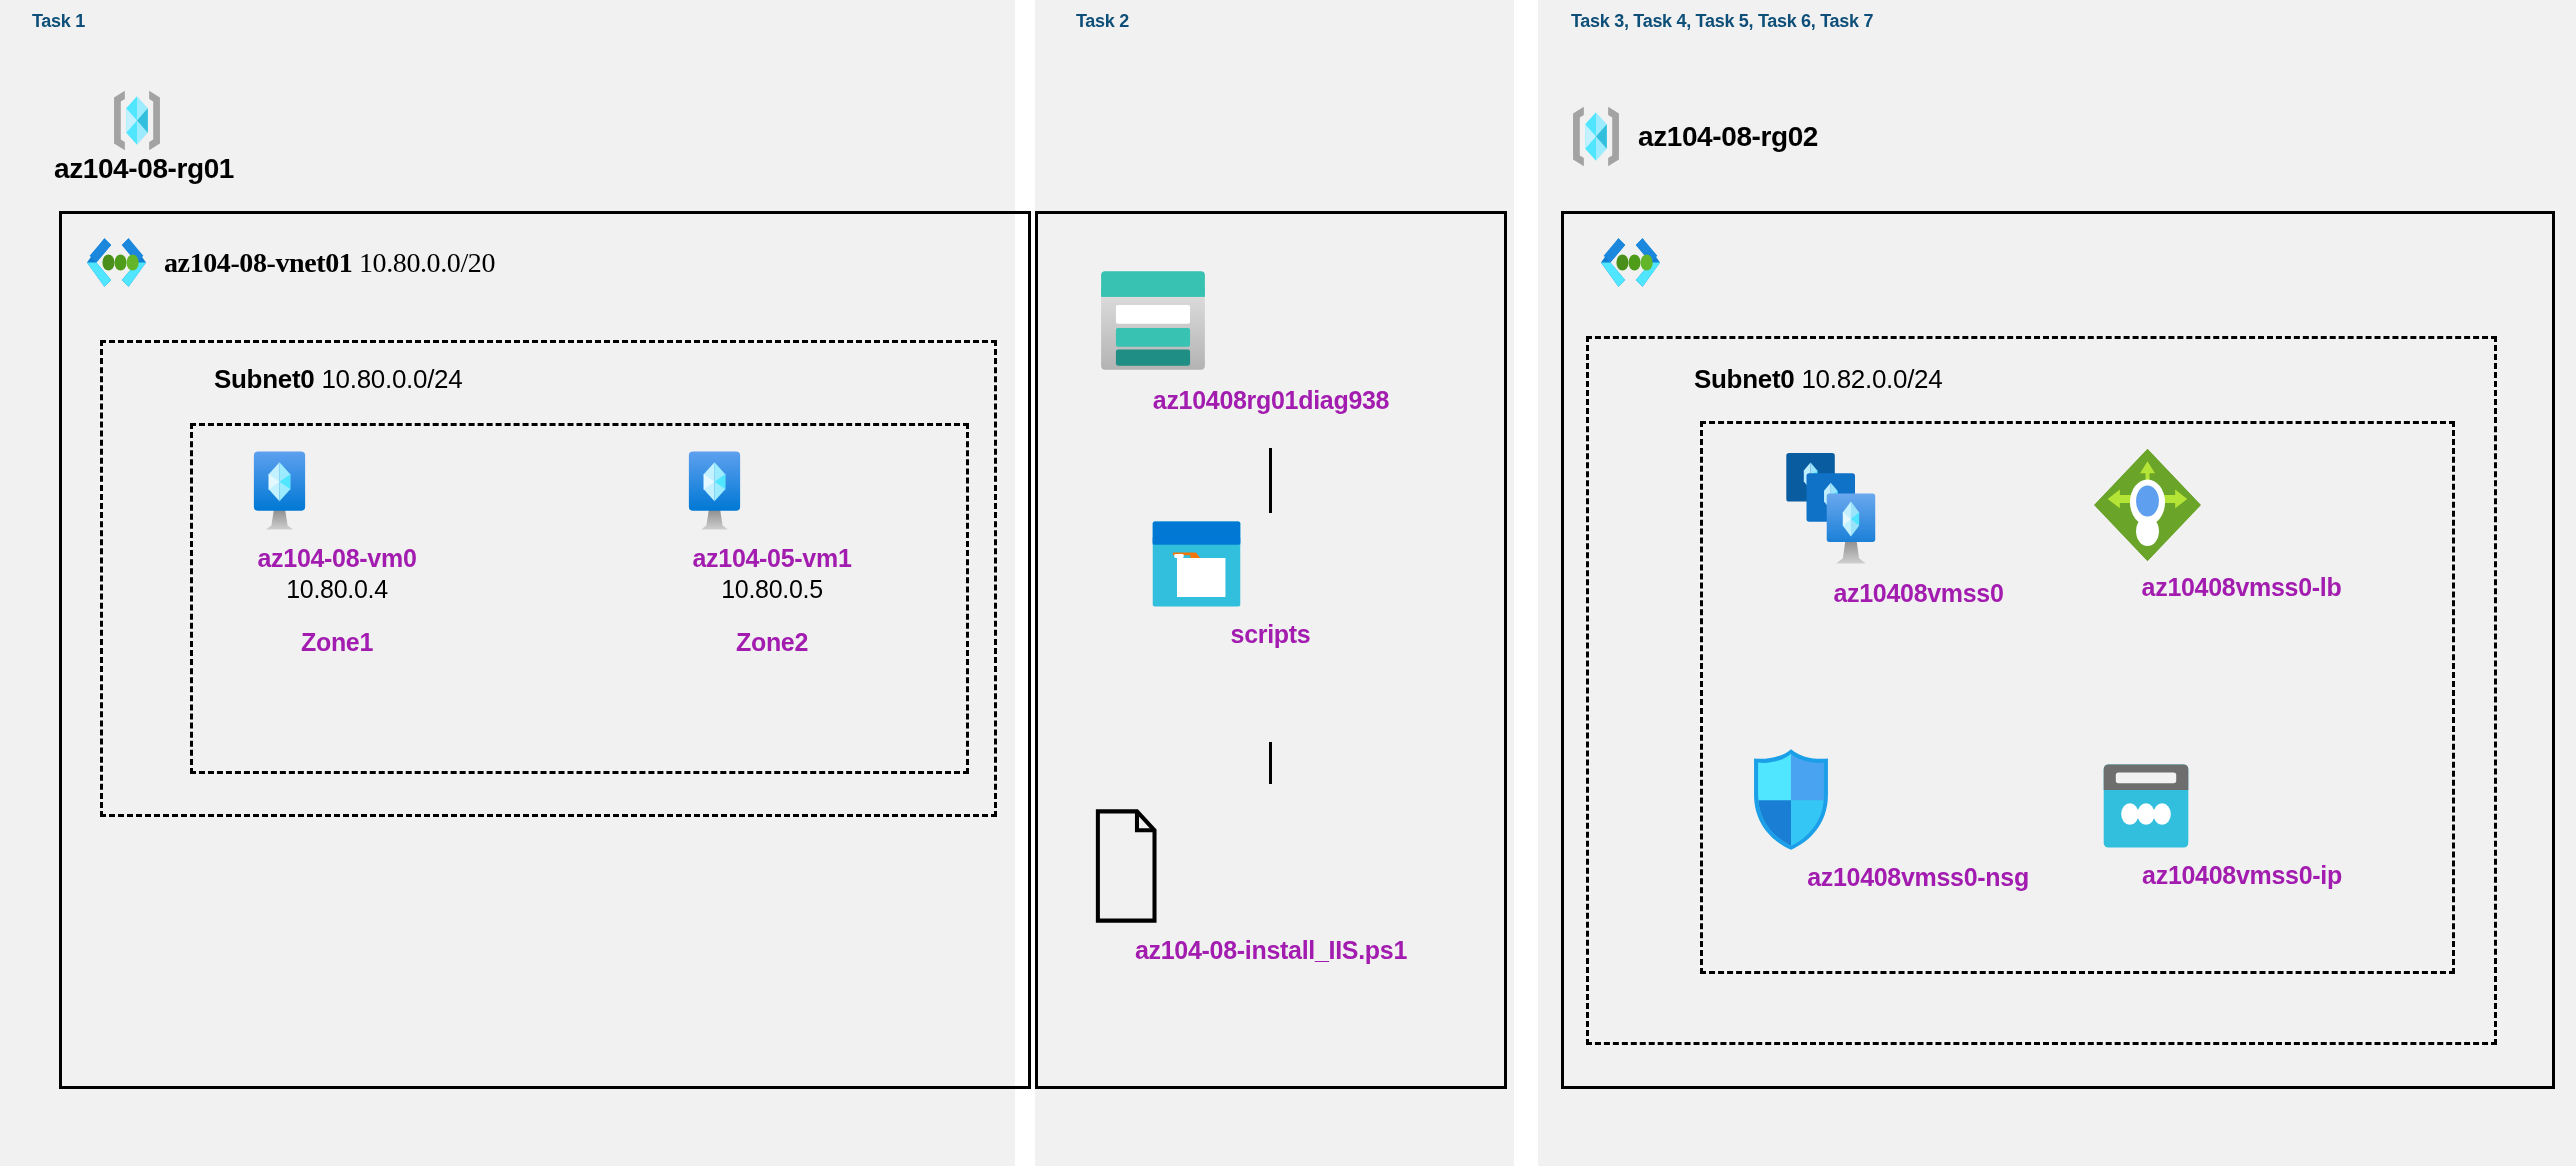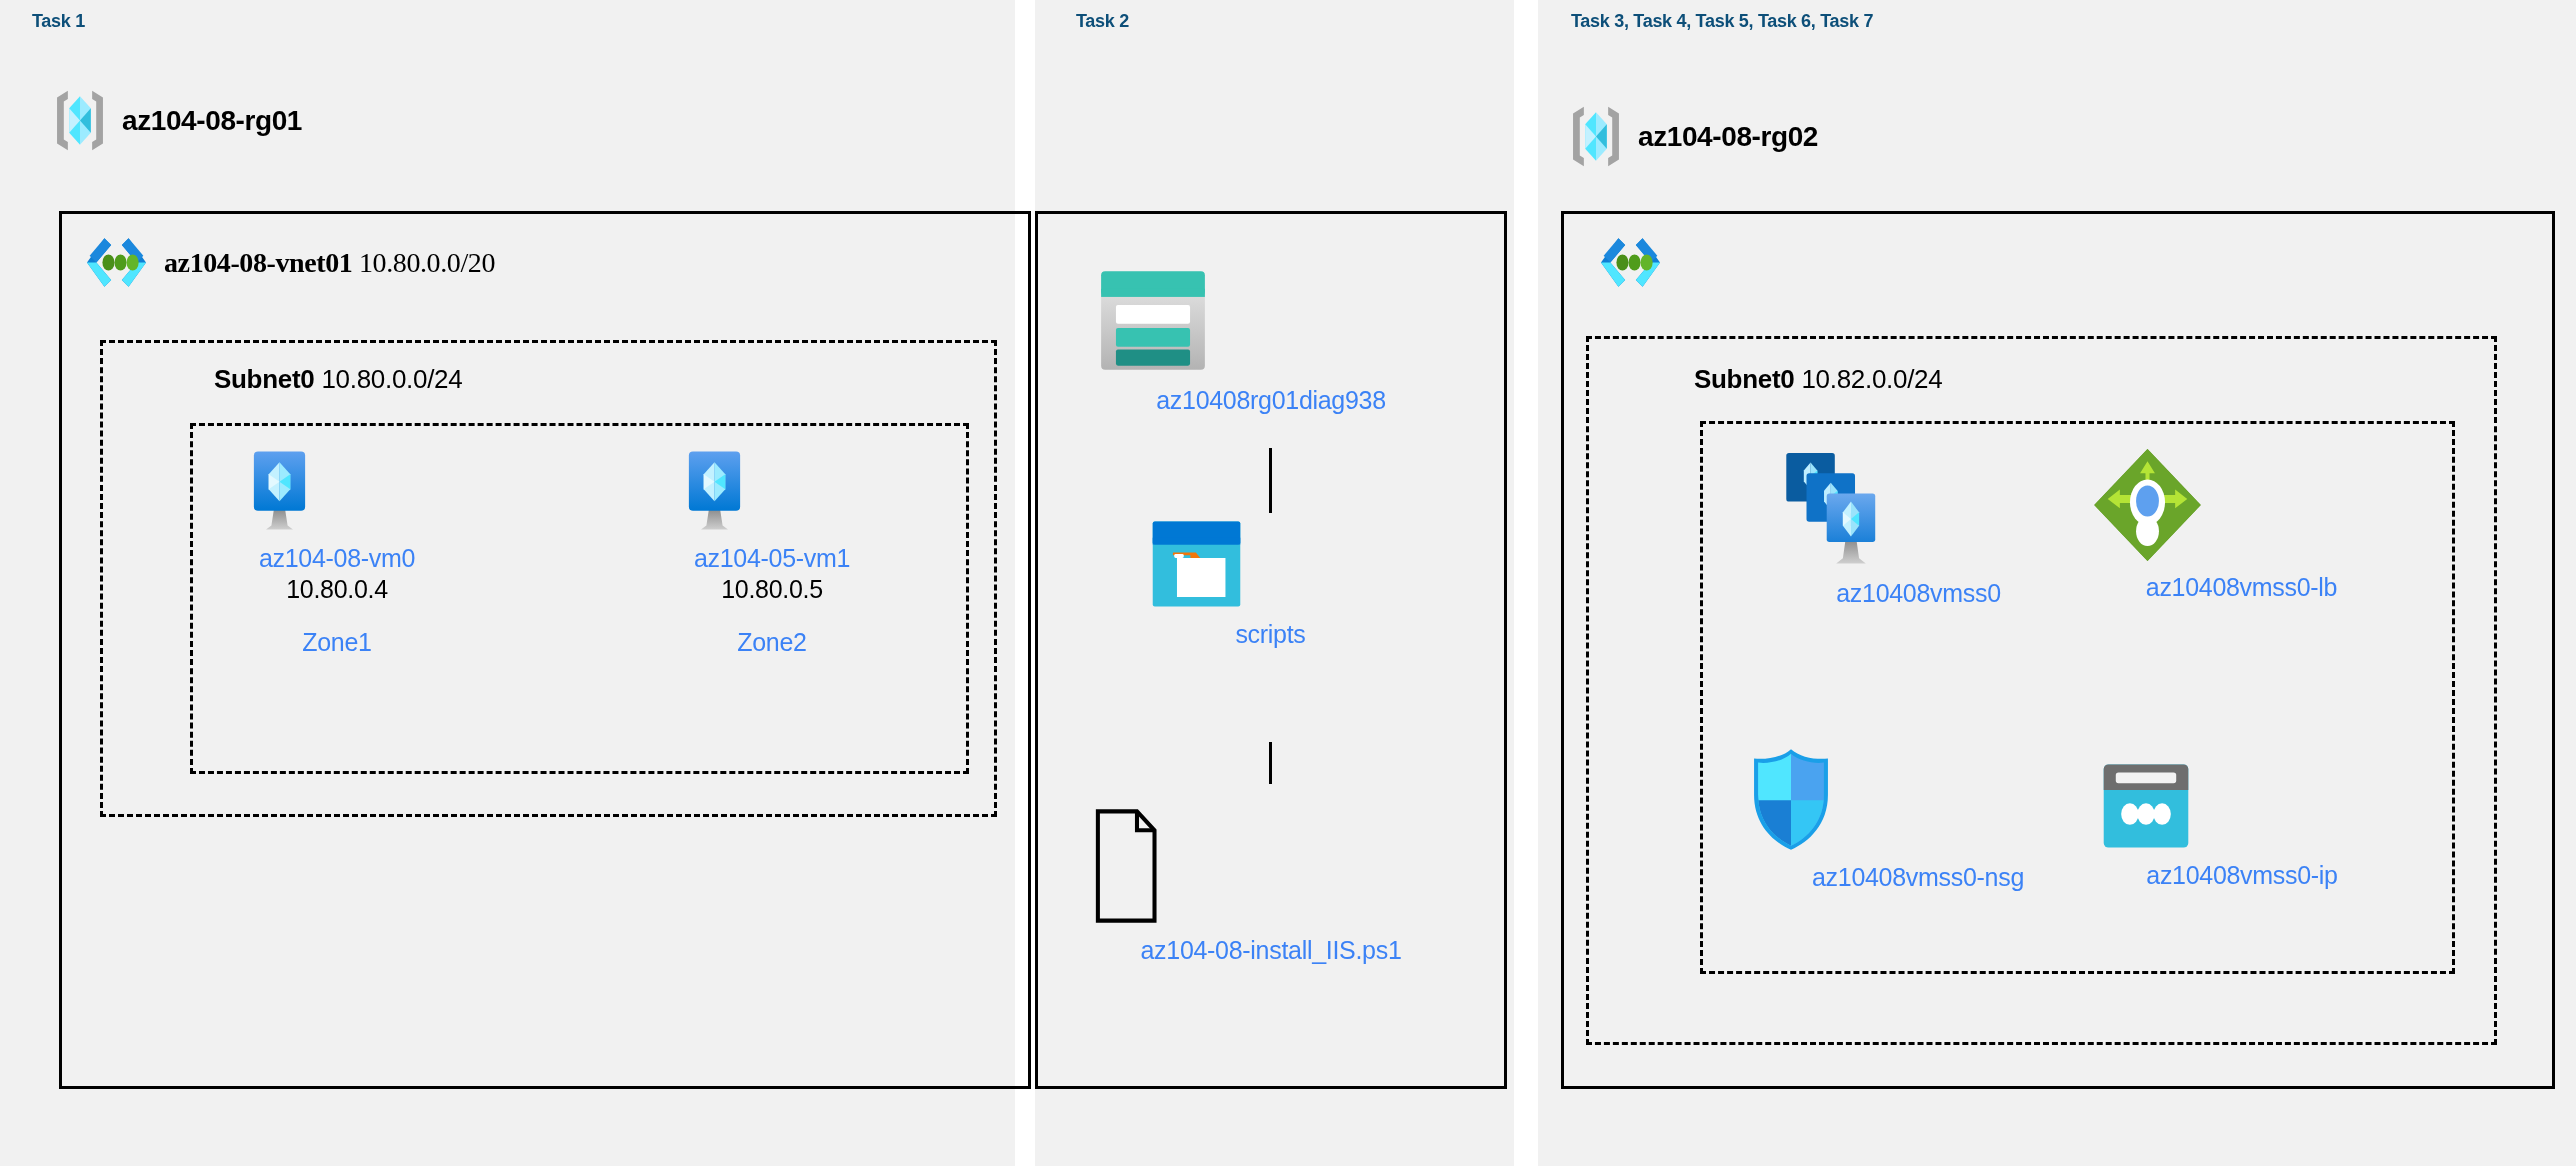--- a/index.html
+++ b/index.html
@@ -10,21 +10,21 @@
   }
   .panel{position:absolute;background:#f1f1f1;}
   .task-label{
     position:absolute;color:#0d4f79;font-weight:bold;font-size:18px;
     letter-spacing:-0.3px;white-space:nowrap;
   }
   .solid-box{position:absolute;border:3.4px solid #000000;box-sizing:border-box;}
   .dashed-box{position:absolute;border:3.4px dashed #000000;box-sizing:border-box;}
   .node{position:absolute;text-align:center;}
   .node-label{
-    font-size:25px;font-weight:normal;color:#3b82f6;white-space:nowrap;
+    font-size:25px;font-weight:bold;color:#a21caf;white-space:nowrap;
     line-height:1.22;letter-spacing:-0.3px;
   }
   .node-sub{
     font-size:25px;font-weight:normal;color:#000;white-space:nowrap;
     line-height:1.22;letter-spacing:-0.3px;
   }
   .hdr{position:absolute;display:flex;align-items:center;white-space:nowrap;}
   .hdr-text{font-size:28px;font-weight:bold;color:#000;letter-spacing:-0.4px;}
   .hdr-text .cidr{font-weight:normal;}
   .subnet-title{
@@ -39,21 +39,21 @@
 <body>
 
 <div class="panel" style="left:0;top:0;width:1015px;height:1166px;"></div>
 <div class="panel" style="left:1035px;top:0;width:479px;height:1166px;"></div>
 <div class="panel" style="left:1538px;top:0;width:1038px;height:1166px;"></div>
 
 <div class="task-label" style="left:32px;top:10.8px;">Task 1</div>
 <div class="task-label" style="left:1076px;top:10.8px;">Task 2</div>
 <div class="task-label" style="left:1571px;top:10.8px;">Task 3, Task 4, Task 5, Task 6, Task 7</div>
 
-<div class="hdr" style="left:53px;top:88px;">
+<div class="hdr" style="left:39px;top:88px;flex-direction:column;">
   <span style="width:54px;height:65px;">
     <svg width="54" height="65" viewBox="0 0 80 96">
       <path d="M22 4 L6 14 L6 82 L22 92 L22 80 L16 76 L16 20 L22 16 Z" fill="#a3a3a3"></path>
       <path d="M58 4 L74 14 L74 82 L58 92 L58 80 L64 76 L64 20 L58 16 Z" fill="#a3a3a3"></path>
       <path d="M40 12 L24 30 L24 66 L40 84 Z" fill="#50e6ff"></path>
       <path d="M40 12 L56 30 L56 66 L40 84 Z" fill="#9cebff"></path>
       <path d="M40 48 L56 30 L56 66 Z" fill="#32bedd"></path>
       <path d="M40 48 L24 30 L24 66 Z" fill="#c3f1ff"></path>
     </svg>
   </span>

